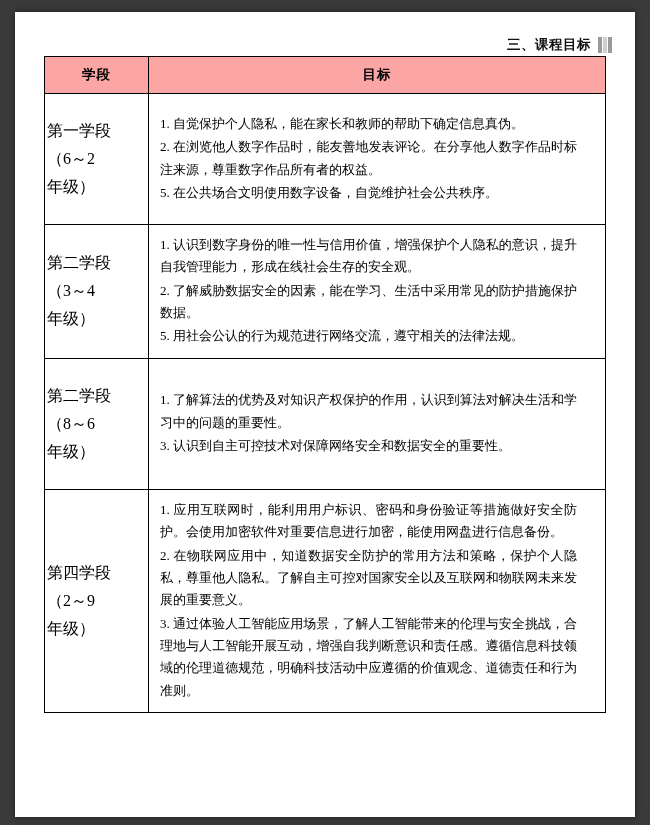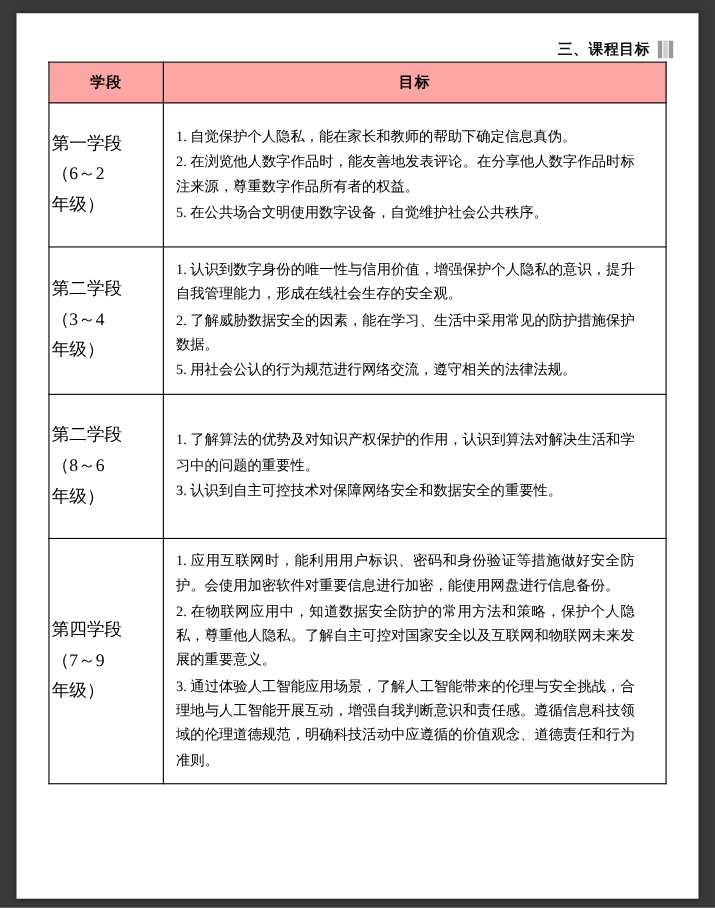--- a/index.html
+++ b/index.html
@@ -162,21 +162,21 @@
           <span class="stage-line">年级）</span>
         </td>
         <td class="goals">
           <p>1. 了解算法的优势及对知识产权保护的作用，认识到算法对解决生活和学习中的问题的重要性。</p>
           <p>3.  认识到自主可控技术对保障网络安全和数据安全的重要性。</p>
         </td>
       </tr>
       <tr>
         <td class="stage">
           <span class="stage-line">第四学段</span>
-          <span class="stage-line">（7～9</span>
+          <span class="stage-line">（2～9</span>
           <span class="stage-line">年级）</span>
         </td>
         <td class="goals">
           <p>1. 应用互联网时，能利用用户标识、密码和身份验证等措施做好安全防护。会使用加密软件对重要信息进行加密，能使用网盘进行信息备份。</p>
           <p>2. 在物联网应用中，知道数据安全防护的常用方法和策略，保护个人隐私，尊重他人隐私。了解自主可控对国家安全以及互联网和物联网未来发展的重要意义。</p>
           <p>3. 通过体验人工智能应用场景，了解人工智能带来的伦理与安全挑战，合理地与人工智能开展互动，增强自我判断意识和责任感。遵循信息科技领域的伦理道德规范，明确科技活动中应遵循的价值观念、道德责任和行为准则。</p>
         </td>
       </tr>
     </tbody>
   </table>

